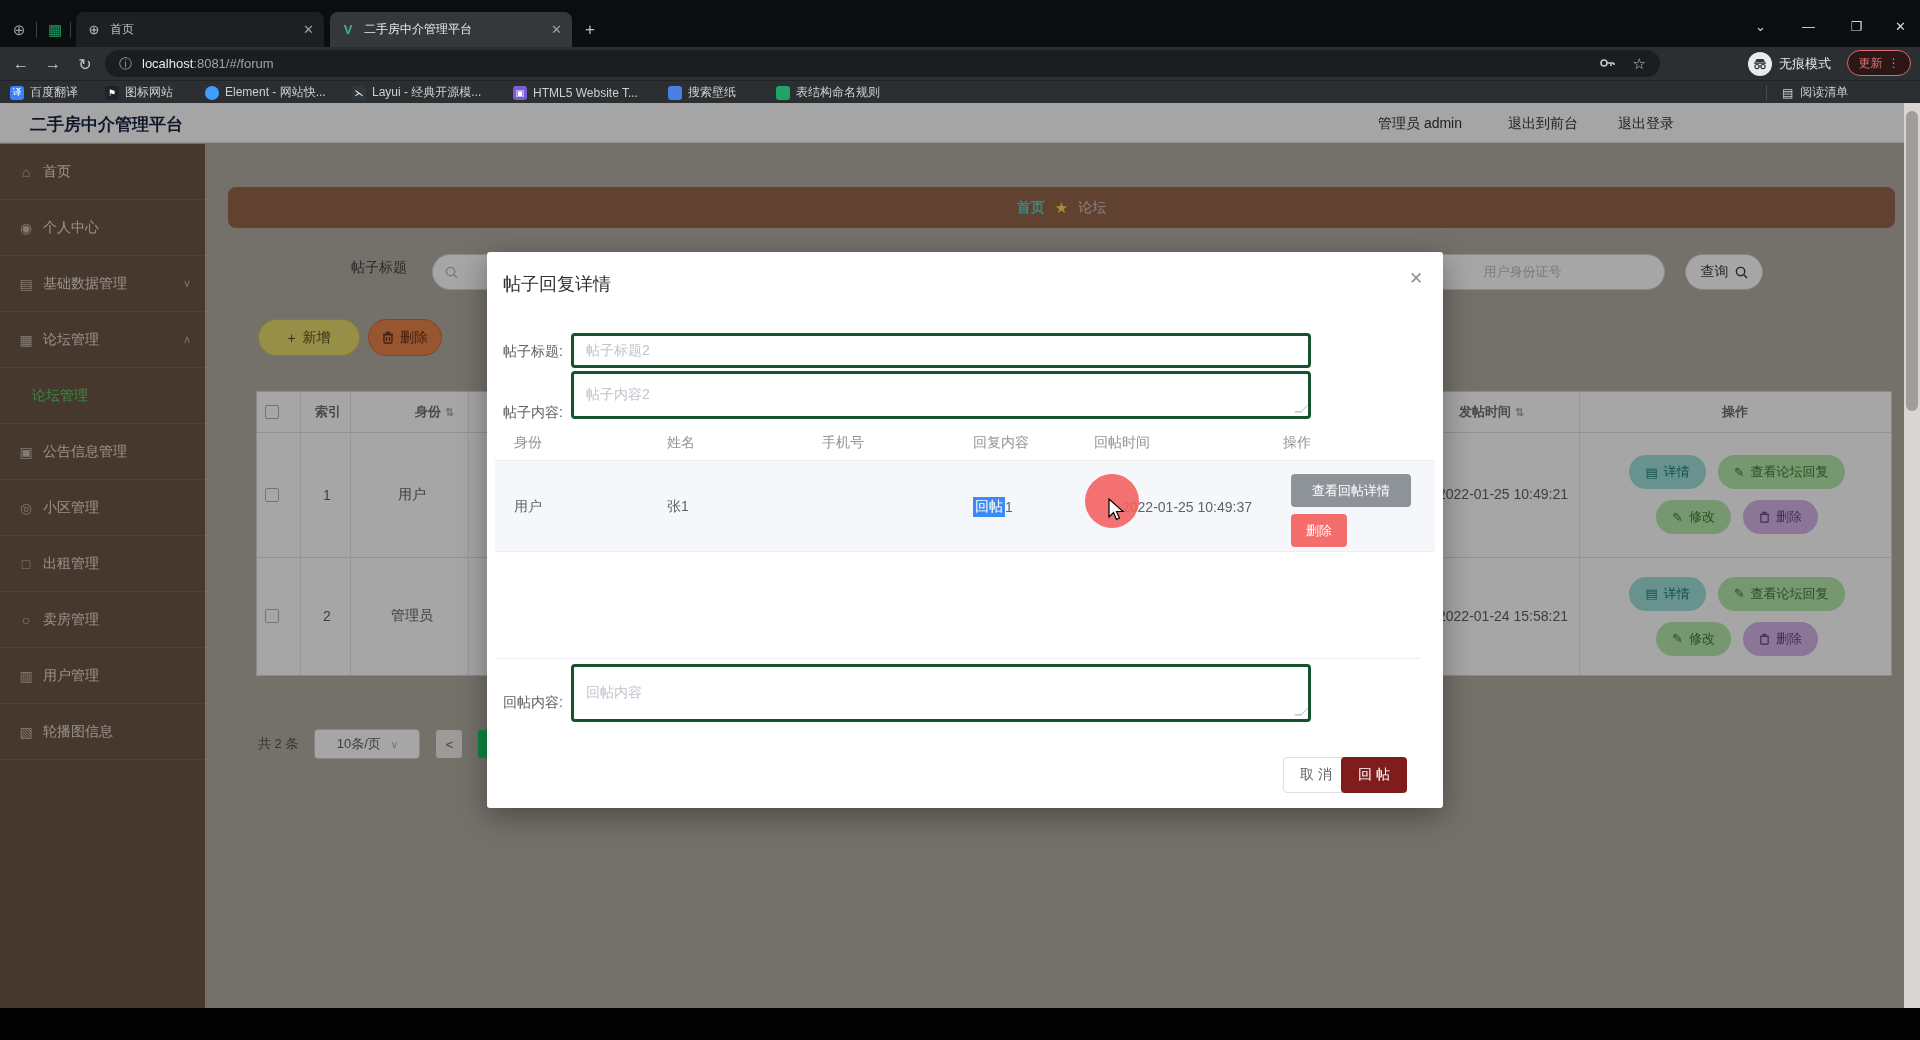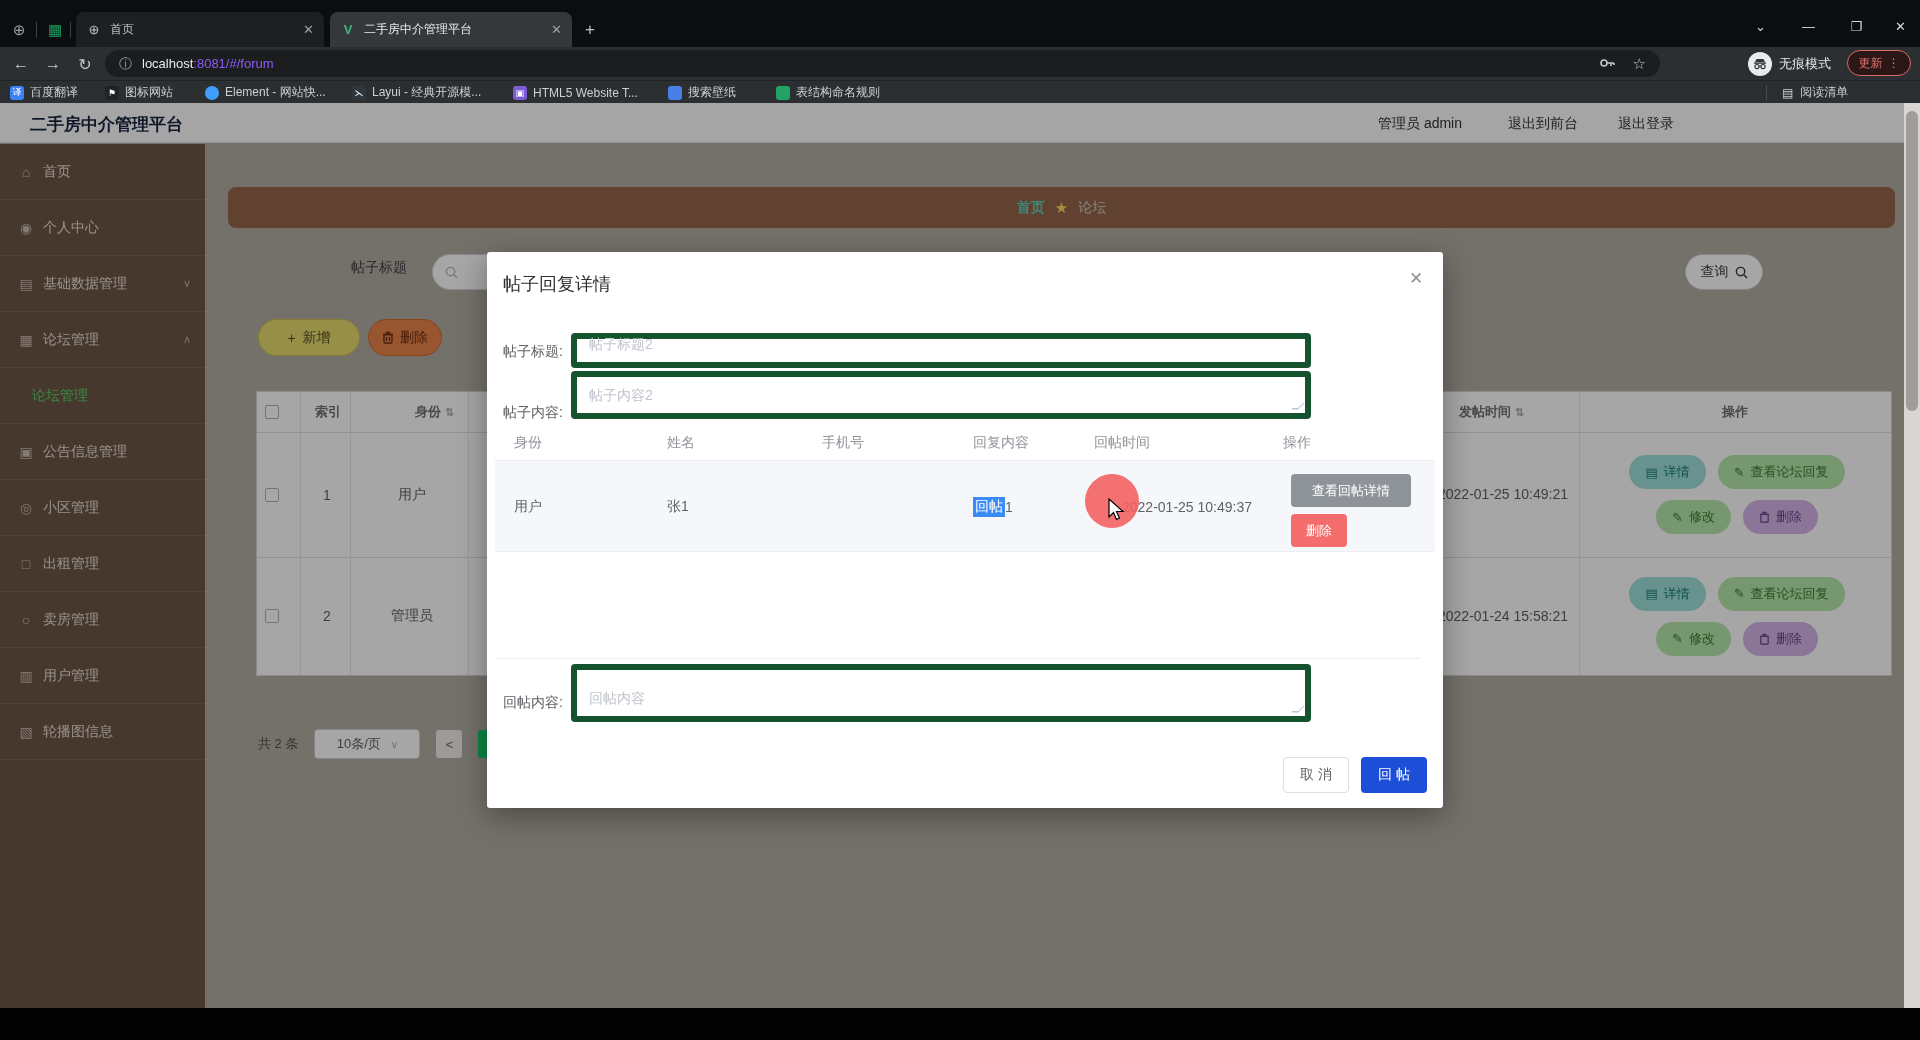--- a/index.html
+++ b/index.html
@@ -17,21 +17,21 @@
   .tab .fav{width:16px;height:16px;margin-right:8px;display:flex;align-items:center;justify-content:center;font-size:13px}
   .tab .title{white-space:nowrap;overflow:hidden;max-width:170px}
   .tab .close{margin-left:10px;color:#9aa0a6;font-size:13px}
   .vue-v{color:#41b883;font-weight:bold;font-size:15px}
   .newtab{position:absolute;left:585px;top:8px;color:#bdc1c6;font-size:17px}
   .winctl{position:absolute;top:12px;height:28px;width:45px;display:flex;align-items:center;justify-content:center;color:#dadce0;font-size:13px}
   .toolbar{position:absolute;left:0;top:47px;width:1920px;height:33px;background:#2c2f31}
   .navbtn{position:absolute;top:4px;width:26px;height:26px;display:flex;align-items:center;justify-content:center;color:#c3c7cb;font-size:16px}
   .urlpill{position:absolute;left:105px;top:3px;width:1555px;height:27px;background:#1b1d1e;border-radius:14px;display:flex;align-items:center;padding:0 14px;color:#e8eaed;font-size:13px}
   .urlpill .info{color:#9aa0a6;margin-right:10px;font-size:13px}
-  .url-rest{color:#8b5cf6}
+  .url-rest{color:#a3a3a3}
   .incog{position:absolute;left:1748px;top:3px;height:27px;display:flex;align-items:center;gap:7px;color:#e8eaed;font-size:13px}
   .incog .ava{width:24px;height:24px;border-radius:50%;background:#e8eaed;display:flex;align-items:center;justify-content:center}
   .updatepill{position:absolute;left:1847px;top:3px;width:64px;height:26px;border:1px solid #d96c68;border-radius:13px;display:flex;align-items:center;justify-content:center;gap:5px;color:#e57373;font-size:12px;background:#2a1716}
   .bookmarks{position:absolute;left:0;top:80px;width:1920px;height:23px;background:#2c2f31;border-top:1px solid #202325}
   .bm{position:absolute;top:2px;height:19px;display:flex;align-items:center;gap:6px;color:#cdd1d4;font-size:12px;white-space:nowrap}
   .bm .ic{width:14px;height:14px;border-radius:3px;display:flex;align-items:center;justify-content:center;font-size:9px;color:#fff}
   .rlist{position:absolute;left:1782px;top:2px;height:19px;display:flex;align-items:center;gap:7px;color:#cdd1d4;font-size:12px}
   .rl-sep{position:absolute;left:1766px;top:4px;width:1px;height:15px;background:#4a4e52}
 
   
@@ -77,32 +77,32 @@
   .overlay{position:absolute;left:0;top:103px;width:1904px;height:905px;background:rgba(0,0,0,.35);z-index:50}
   .vscroll{position:absolute;left:1904px;top:103px;width:16px;height:905px;background:#d8d6d3;z-index:55}
   .vthumb{position:absolute;left:2px;top:8px;width:12px;height:300px;background:#a09d9a;border-radius:6px}
   .bottombar{position:absolute;left:0;top:1008px;width:1920px;height:32px;background:#020202;z-index:58}
 
   
   .modal{position:absolute;left:487px;top:252px;width:956px;height:556px;background:#fff;border-radius:3px;box-shadow:0 8px 30px rgba(0,0,0,.35);z-index:60}
   .mtitle{position:absolute;left:16px;top:20px;font-size:18px;color:#303133}
   .mclose{position:absolute;left:922px;top:16px;font-size:17px;color:#909399}
   .mlabel{position:absolute;width:76px;text-align:right;font-size:14px;color:#606266}
-  .minput{position:absolute;left:84px;width:740px;border:6px solid #14532d;border-radius:4px;background:#fff;color:#c0c4cc;font-size:14px;display:flex;align-items:flex-end;padding:8px 12px}
+  .minput{position:absolute;left:84px;width:740px;border:3px solid #14532d;border-radius:4px;background:#fff;color:#c0c4cc;font-size:14px;display:flex;align-items:center;padding:8px 12px}
   .resize-h{position:absolute;right:2px;bottom:2px;width:10px;height:10px;border-right:2px solid #c0c4cc;border-bottom:2px solid #c0c4cc;transform:skew(-45deg) scale(.7)}
   .ith{position:absolute;top:182px;font-size:14px;color:#909399}
   .itrow{position:absolute;left:8px;top:208px;width:940px;height:92px;background:#f5f7fa;border-top:1px solid #ebeef5;border-bottom:1px solid #ebeef5}
   .itcell{position:absolute;top:0;height:92px;display:flex;align-items:center;font-size:14px;color:#606266}
   .sel{background:#3a8bf7;color:#fff;padding:1px 2px}
   .tstamp{word-break:break-all;line-height:22px;width:150px}
   .gbtn{position:absolute;background:#8e9399;color:#fff;border-radius:4px;font-size:13px;display:flex;align-items:center;justify-content:center}
   .rbtn{position:absolute;background:#f56c6c;color:#fff;border-radius:4px;font-size:13px;display:flex;align-items:center;justify-content:center}
   .itbottom{position:absolute;left:8px;top:406px;width:925px;height:1px;background:#ebeef5}
   .mcancel{position:absolute;left:796px;top:505px;width:66px;height:36px;border:1px solid #dcdfe6;border-radius:4px;background:#fff;color:#606266;font-size:14px;display:flex;align-items:center;justify-content:center}
-  .mreply{position:absolute;left:874px;top:505px;width:66px;height:36px;border-radius:4px;background:#1d4ed8;color:#fff;font-size:14px;display:flex;align-items:center;justify-content:center}
+  .mreply{position:absolute;left:854px;top:505px;width:66px;height:36px;border-radius:4px;background:#7f1d1d;color:#fff;font-size:14px;display:flex;align-items:center;justify-content:center}
   .clickring{position:absolute;left:1085px;top:474px;width:54px;height:54px;border-radius:50%;background:rgba(243,95,92,.88);z-index:65}
   .cursor{position:absolute;left:1108px;top:498px;z-index:66}
 
   .watermark{position:absolute;left:640px;top:926px;width:780px;text-align:center;z-index:100;
     font-size:64px;font-weight:900;color:#0a0a0a;letter-spacing:4px;
     text-shadow:-3px -3px 0 #fff,3px -3px 0 #fff,-3px 3px 0 #fff,3px 3px 0 #fff,-3px 0 0 #fff,3px 0 0 #fff,0 -3px 0 #fff,0 3px 0 #fff}
 </style>
 </head>
 <body>
 
@@ -265,20 +265,27 @@
         <span class="crumb-cur">论坛</span>
       </div>
 
       <div class="filterlabel" style="left:146px">帖子标题</div>
       <div class="rinput" style="left:227px;top:110px;width:470px">
         <svg class="mag" viewBox="0 0 14 14">
             <circle cx="6" cy="6" r="4.5" fill="none" stroke="#bdbdbd" stroke-width="1.5"></circle>
             <path d="M9.5 9.5L13 13" stroke="#bdbdbd" stroke-width="1.5"></path>
           </svg>
       </div>
+      <div class="rinput" style="left:1175px;top:110px;width:285px;justify-content:center">
+        <svg class="mag" style="position:absolute;left:14px" viewBox="0 0 14 14">
+            <circle cx="6" cy="6" r="4.5" fill="none" stroke="#bdbdbd" stroke-width="1.5"></circle>
+            <path d="M9.5 9.5L13 13" stroke="#bdbdbd" stroke-width="1.5"></path>
+          </svg>
+        <span>用户身份证号</span>
+      </div>
       <div class="querybtn">
         <span>查询</span>
         <svg class="mag" viewBox="0 0 14 14">
             <circle cx="6" cy="6" r="4.5" fill="none" stroke="#3a3a3a" stroke-width="1.5"></circle>
             <path d="M9.5 9.5L13 13" stroke="#3a3a3a" stroke-width="1.5"></path>
           </svg>
       </div>
 
       <div class="btn-add">
         <span>+</span>

